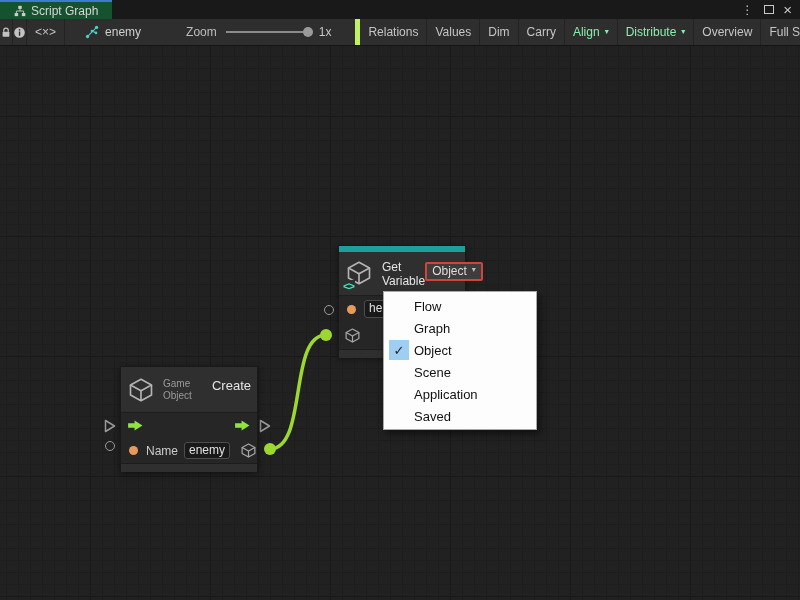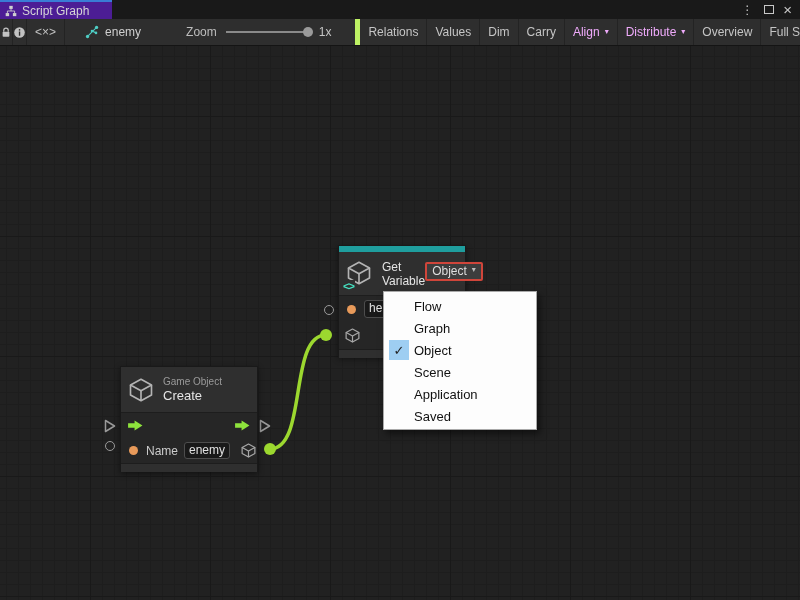--- a/index.html
+++ b/index.html
@@ -10,22 +10,22 @@
     -webkit-font-smoothing:antialiased;
     user-select:none;
   }
 
   
   .tabbar{
     position:absolute; left:0; top:0; width:800px; height:19px;
     background:#191919; display:flex; align-items:stretch;
   }
   .tab{
-    width:112px; background:#4c1d95; border-top:2px solid #3a7bd5;
-    display:flex; align-items:center; gap:5px; padding-left:5px;
+    width:112px; background:#14532d; border-top:2px solid #3a7bd5;
+    display:flex; align-items:center; gap:5px; padding-left:14px;
     color:#d6d6d6; font-size:12px;
   }
   .win-controls{
     margin-left:auto; display:flex; align-items:center; gap:9px;
     padding-right:8px; color:#c8c8c8;
   }
   .win-controls .dots{ font-size:12px; line-height:1; padding:0 2px; }
   .win-maxbox{ width:10px; height:9px; border:1.5px solid #c8c8c8; display:inline-block; }
   .win-close{ font-size:15px; line-height:1; }
 
@@ -33,21 +33,21 @@
   .toolbar{
     position:absolute; left:0; top:19px; width:800px; height:27px;
     background:#2e2e2e; border-bottom:1px solid #141414;
     display:flex; align-items:stretch; color:#c5c5c5; font-size:12px;
   }
   .tseg{
     display:flex; align-items:center; justify-content:center;
     border-right:1px solid #232323; padding:0 8px; white-space:nowrap;
   }
   .tbtn{ cursor:default; }
-  .tbtn.disabled{ color:#f0abfc; }
+  .tbtn.disabled{ color:#86efac; }
   .caret{ font-size:8px; margin-left:5px; position:relative; top:-1px; }
   .spacer{ flex:1; border-right:none; }
   .zoom-track{
     position:relative; width:84px; height:2px; background:#8a8a8a; margin:0 9px;
   }
   .zoom-handle{
     position:absolute; right:-3px; top:-4px; width:10px; height:10px;
     border-radius:50%; background:#9a9a9a;
   }
   .graph-name{ margin-left:6px; color:#cfcfcf; }
@@ -100,21 +100,21 @@
   .field{
     background:#191919; border:1px solid #4d4d4d; border-radius:3px;
     color:#e0e0e0; font-size:12px; line-height:15px; padding:0 4px;
     white-space:nowrap; overflow:hidden;
   }
   .gv-name-field{ margin-left:8px; width:88px; height:18px; }
 
   
   .go{ left:120px; top:366px; width:138px; height:106px; }
   .go-head{ height:45px; }
-  .go-col{ margin-left:8px; display:flex; flex-direction:column; }
+  .go-col{ margin-left:8px; display:flex; flex-direction:row; }
   .go-cat{ color:#9a9a9a; font-size:10px; line-height:12px; }
   .go-title{ color:#e5e5e5; font-size:13px; line-height:16px; }
   .go-flow-row{ height:26px; display:flex; align-items:center; padding:0 6px; }
   .go-name-row{ height:25px; display:flex; align-items:center; padding:0 0 0 8px; }
   .go-name-label{ color:#cccccc; font-size:12px; margin-left:8px; }
   .go-name-field{ margin-left:6px; width:46px; height:17px; }
   .push-right{ margin-left:auto; }
 
   
   .eport{ position:absolute; z-index:3; }

